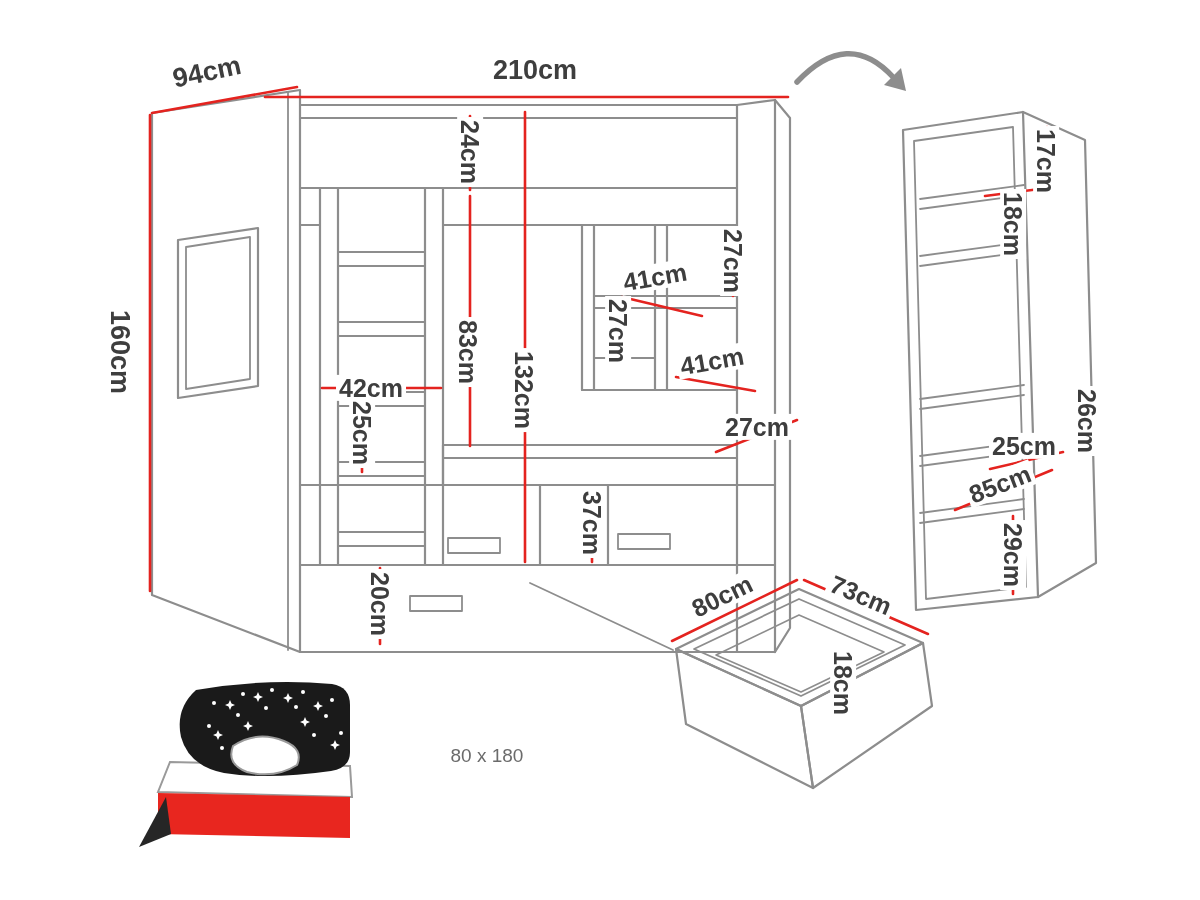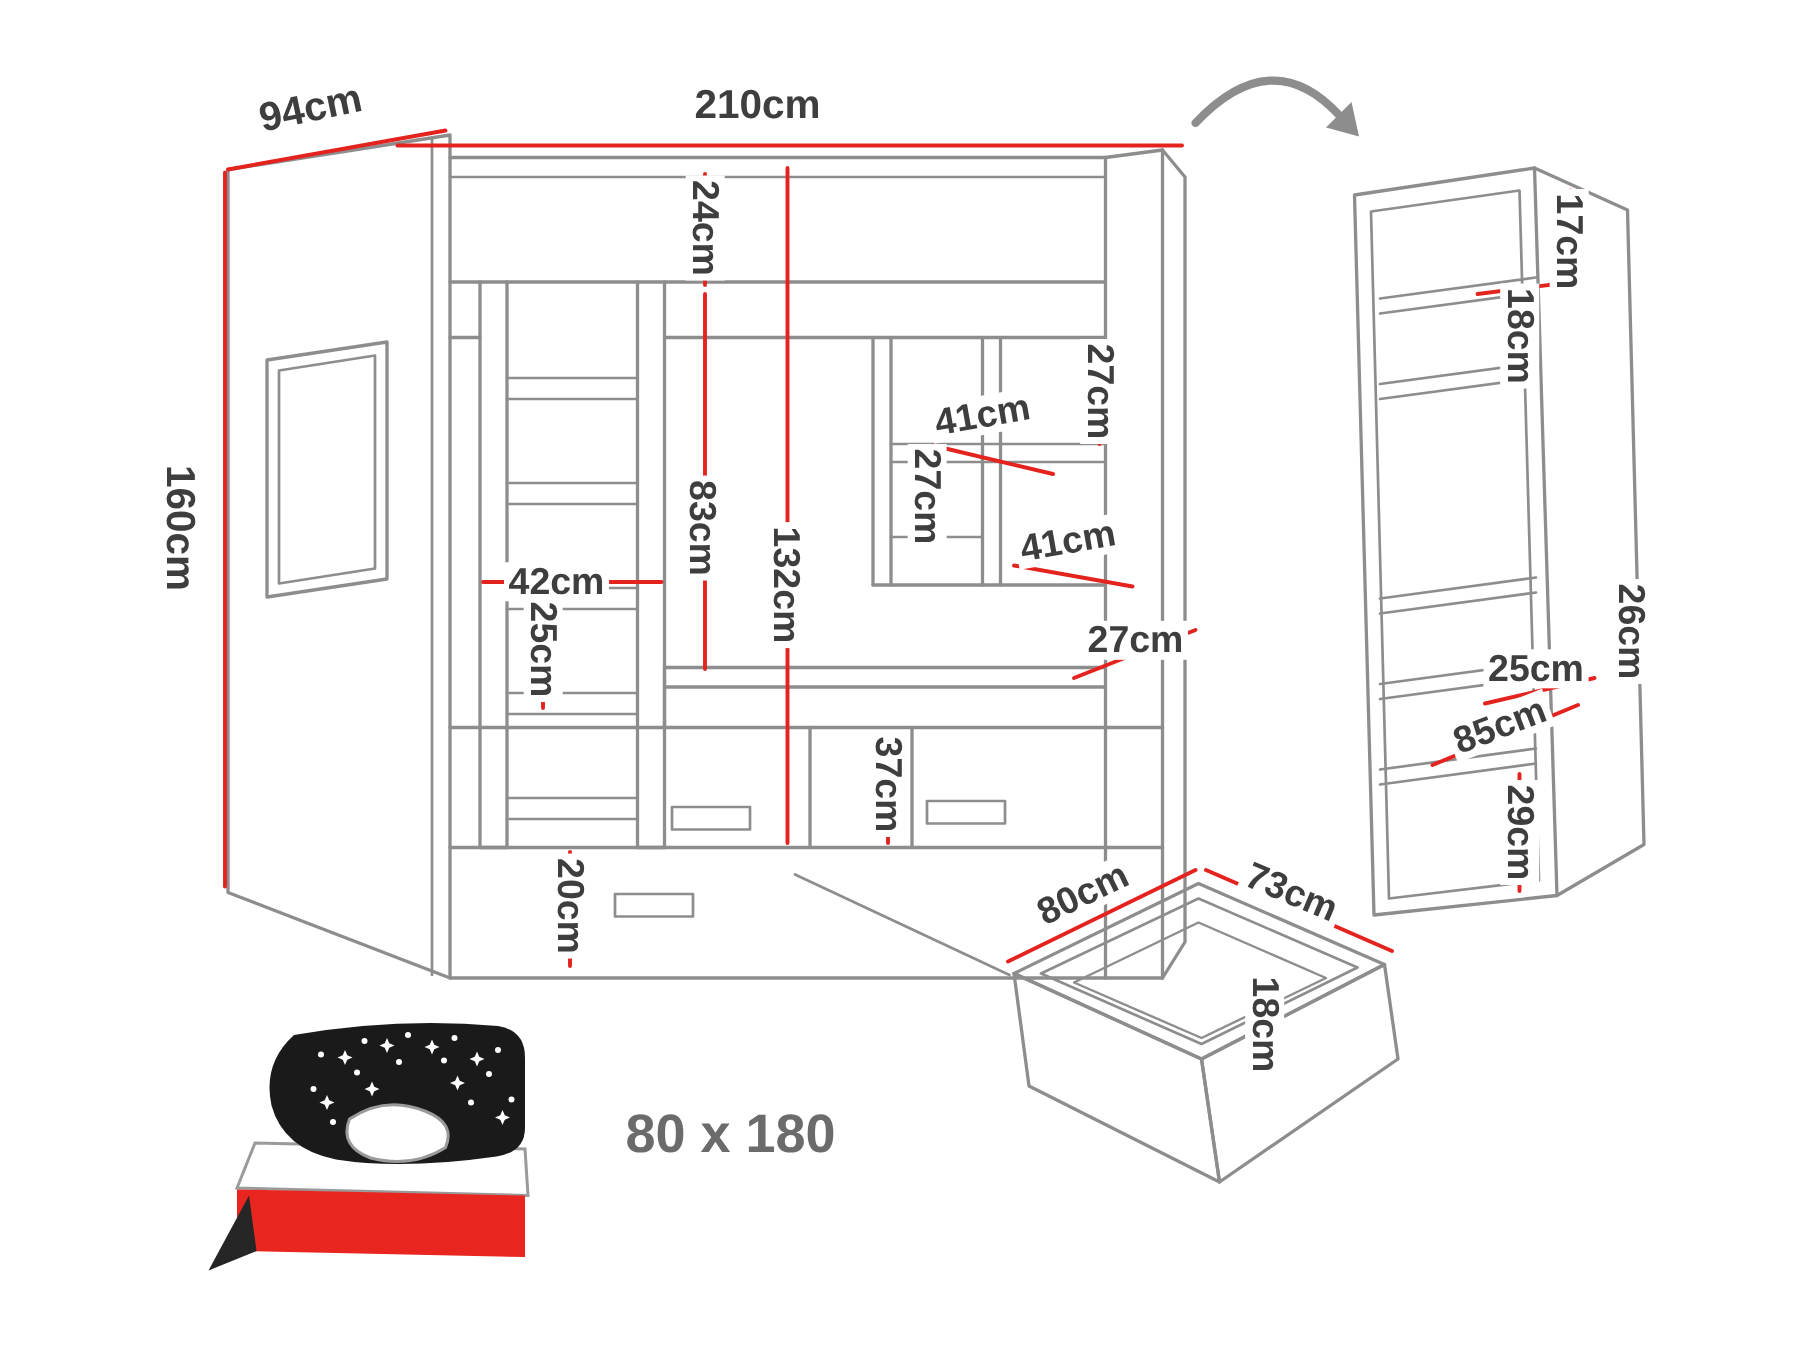--- a/index.html
+++ b/index.html
@@ -7,21 +7,21 @@
     position:relative;width:1200px;height:900px;background:#ffffff;overflow:hidden;
     font-family:"Liberation Sans",sans-serif;
   }
   .art{position:absolute;left:0;top:0;}
   .dim{
     position:absolute;font-weight:bold;font-size:25px;color:#3e3e3e;
     background:#ffffff;padding:0 3px;line-height:1.05;white-space:nowrap;
   }
   .dim.big{font-size:27px;}
   .size-label{
-    position:absolute;font-weight:bold;font-size:36px;color:#6b6b6b;
+    position:absolute;font-weight:normal;font-size:19px;color:#6b6b6b;
     background:transparent;white-space:nowrap;
   }
 </style>
 </head>
 <body>
 
 <div class="stage">
 
   <svg class="art" width="1200" height="900" viewBox="0 0 1200 900">
 
@@ -147,21 +147,21 @@
         <path d="M248,721 L249.5,724.5 L253,726 L249.5,727.5 L248,731 L246.5,727.5 L243,726 L246.5,724.5 Z"></path>
         <path d="M305,717 L306.5,720.5 L310,722 L306.5,723.5 L305,727 L303.5,723.5 L300,722 L303.5,720.5 Z"></path>
         <path d="M335,740 L336.5,743.5 L340,745 L336.5,746.5 L335,750 L333.5,746.5 L330,745 L333.5,743.5 Z"></path>
       </g>
       <path d="M233,746 Q257,730 284,741 Q304,749 297,765 Q275,779 247,772 Q226,764 233,746 Z" fill="#ffffff" stroke="#9a9a9a" stroke-width="2"></path>
       <path d="M158,793 L350,797 L350,838 L158,834 Z" fill="#e8261f" stroke="none"></path>
       <path d="M166,797 L139,847 L171,834 Z" fill="#262626" stroke="none"></path>
     </g>
   </svg>
 
-  <div class="dim big" style="left:505px;top:70px;transform:translate(-50%,-50%)">210cm</div>
+  <div class="dim big" style="left:535px;top:70px;transform:translate(-50%,-50%)">210cm</div>
   <div class="dim big" style="left:207px;top:72px;transform:translate(-50%,-50%) rotate(-12deg)">94cm</div>
   <div class="dim big" style="left:120px;top:352px;transform:translate(-50%,-50%) rotate(90deg)">160cm</div>
   <div class="dim" style="left:470px;top:152px;transform:translate(-50%,-50%) rotate(90deg)">24cm</div>
   <div class="dim" style="left:468px;top:352px;transform:translate(-50%,-50%) rotate(90deg)">83cm</div>
   <div class="dim" style="left:524px;top:390px;transform:translate(-50%,-50%) rotate(90deg)">132cm</div>
   <div class="dim" style="left:733px;top:261px;transform:translate(-50%,-50%) rotate(90deg)">27cm</div>
   <div class="dim" style="left:655px;top:277px;transform:translate(-50%,-50%) rotate(-10deg)">41cm</div>
   <div class="dim" style="left:618px;top:331px;transform:translate(-50%,-50%) rotate(90deg)">27cm</div>
   <div class="dim" style="left:712px;top:361px;transform:translate(-50%,-50%) rotate(-10deg)">41cm</div>
   <div class="dim" style="left:757px;top:427px;transform:translate(-50%,-50%)">27cm</div>

